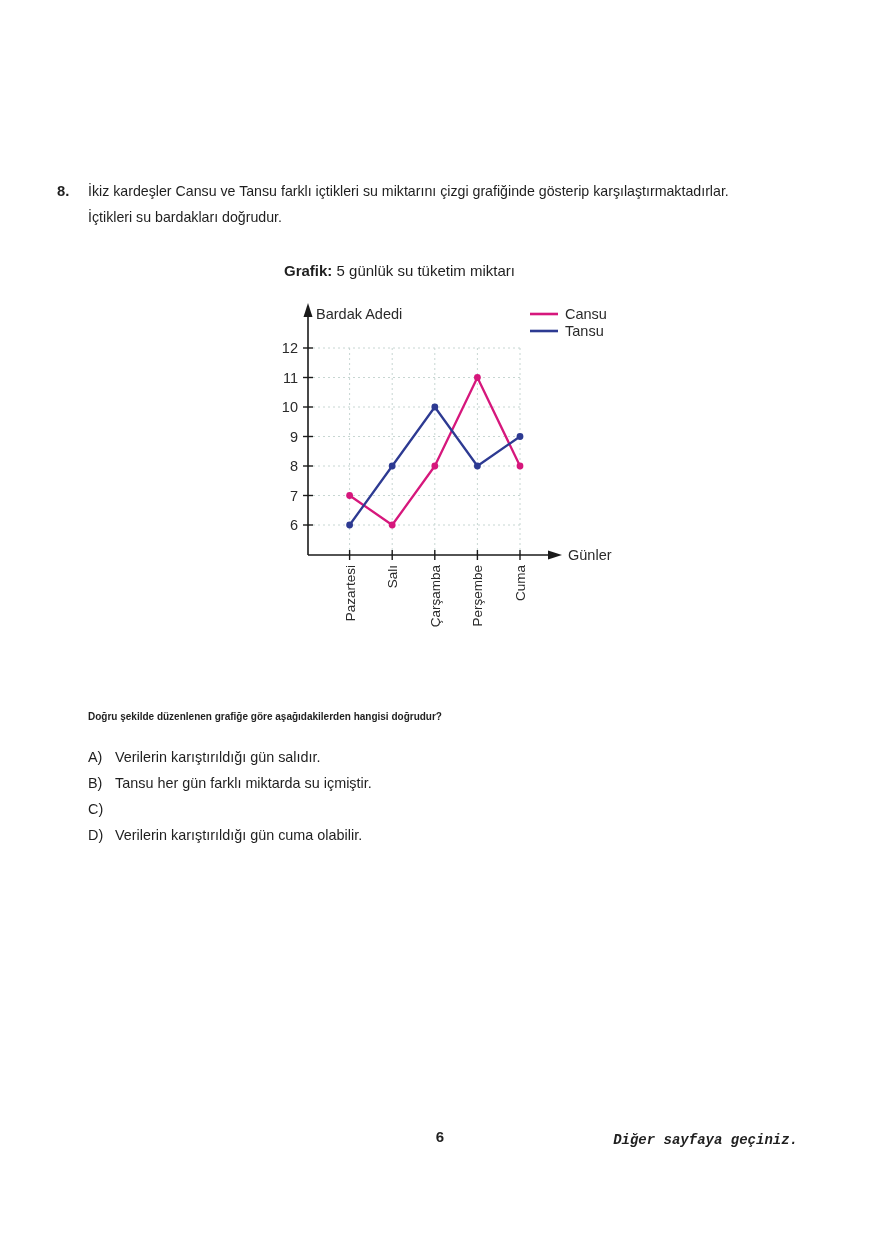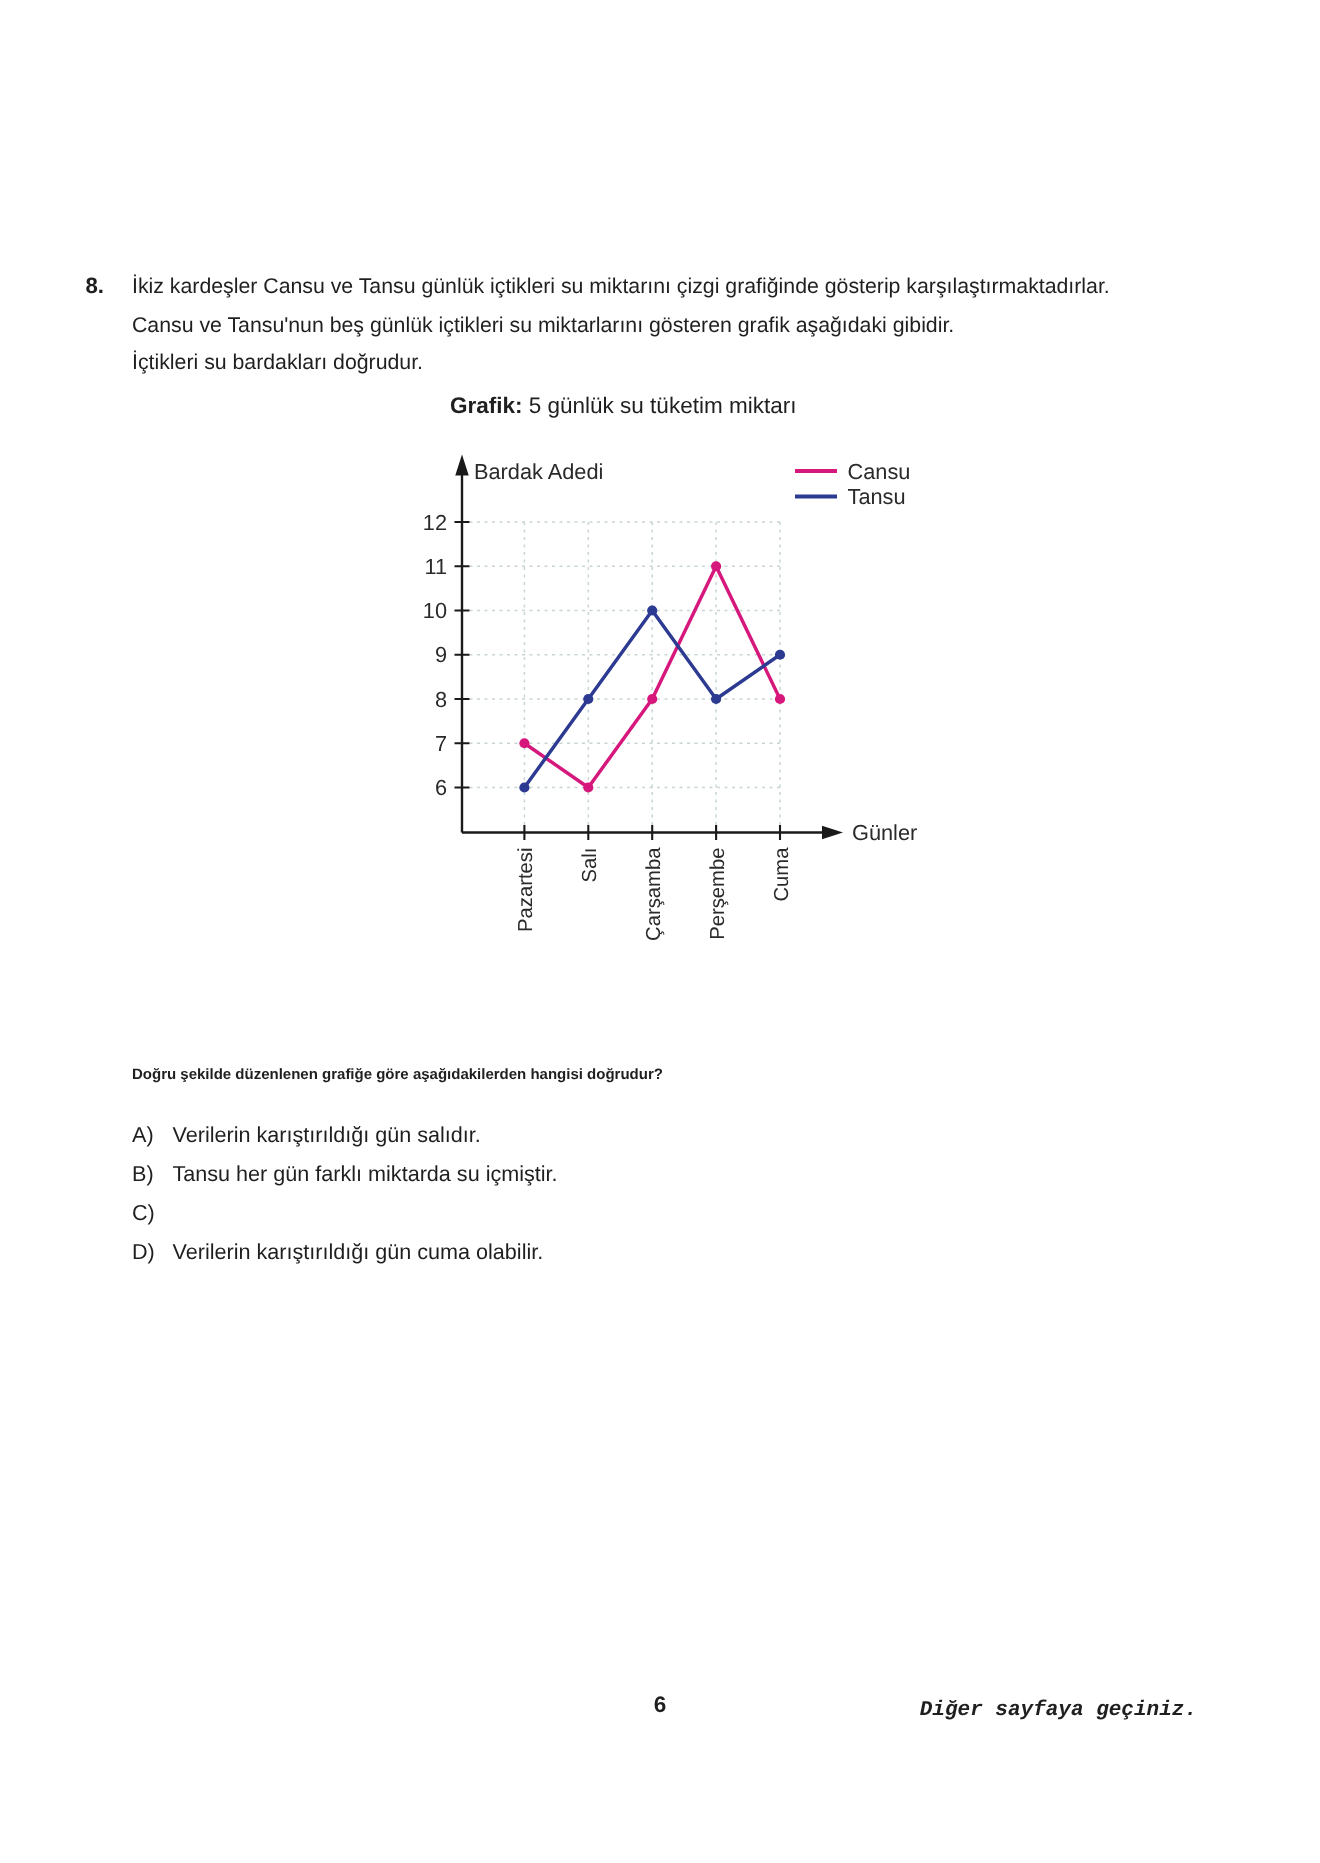--- a/index.html
+++ b/index.html
@@ -7,21 +7,21 @@
     position:relative; width:880px; height:1242px; margin:0 auto;
     background:#ffffff; overflow:hidden;
     font-family:"Liberation Sans", sans-serif; color:#1f1f1f;
     -webkit-font-smoothing:antialiased;
   }
   .q-block { position:absolute; left:57px; top:179px; width:775px; font-size:14.2px; line-height:25.5px; }
   .q-num { position:absolute; left:0; top:0; font-weight:bold; font-size:14.8px; }
   .q-lines { margin-left:31px; }
   .q-line { white-space:nowrap; }
 
-  .chart-title { position:absolute; left:300px; top:262px; font-size:15px; }
+  .chart-title { position:absolute; left:284px; top:262px; font-size:15px; }
   .chart-title b { font-weight:bold; }
 
   .chart-wrap { position:absolute; left:277px; top:296px; width:345px; height:340px; }
   .chart-wrap svg { display:block; }
 
   .post-p { position:absolute; left:88px; top:660px; width:745px; font-size:14.2px; line-height:24.5px; }
   .prompt { position:absolute; left:88px; top:711px; width:745px; font-weight:bold; font-size:10px; }
 
   .options { position:absolute; left:88px; top:750px; width:700px; font-size:14.4px; }
   .option { display:flex; margin-bottom:10.5px; line-height:15.5px; }
@@ -31,22 +31,21 @@
   .footer-note { position:absolute; right:82px; top:1132px; font-weight:bold; font-style:italic; font-size:14px;font-family:Liberation Mono, monospace; }
 </style>
 </head>
 <body>
 
 <div class="page">
 
   <div class="q-block">
     <span class="q-num">8.</span>
     <div class="q-lines">
-      <div class="q-line">İkiz kardeşler Cansu ve Tansu günlük içtikleri su miktarını çizgi grafiğinde gösterip karşılaştırmaktadırlar.</div>
-      <div class="q-line">Cansu ve Tansu'nun beş günlük içtikleri su miktarlarını gösteren grafik aşağıdaki gibidir.</div>
+      <div class="q-line">İkiz kardeşler Cansu ve Tansu farklı içtikleri su miktarını çizgi grafiğinde gösterip karşılaştırmaktadırlar.</div>
       <div class="q-line">İçtikleri su bardakları doğrudur.</div>
     </div>
   </div>
 
   <div class="chart-title"><b>Grafik:</b><span> 5 günlük su tüketim miktarı</span></div>
 
   <div class="chart-wrap">
     <svg width="345" height="340" viewBox="0 0 345 340">
         <line x1="72.6" y1="259" x2="72.6" y2="52" stroke="#c7d6d2" stroke-width="1" stroke-dasharray="2 3"></line>
         <line x1="115.19999999999999" y1="259" x2="115.19999999999999" y2="52" stroke="#c7d6d2" stroke-width="1" stroke-dasharray="2 3"></line>

